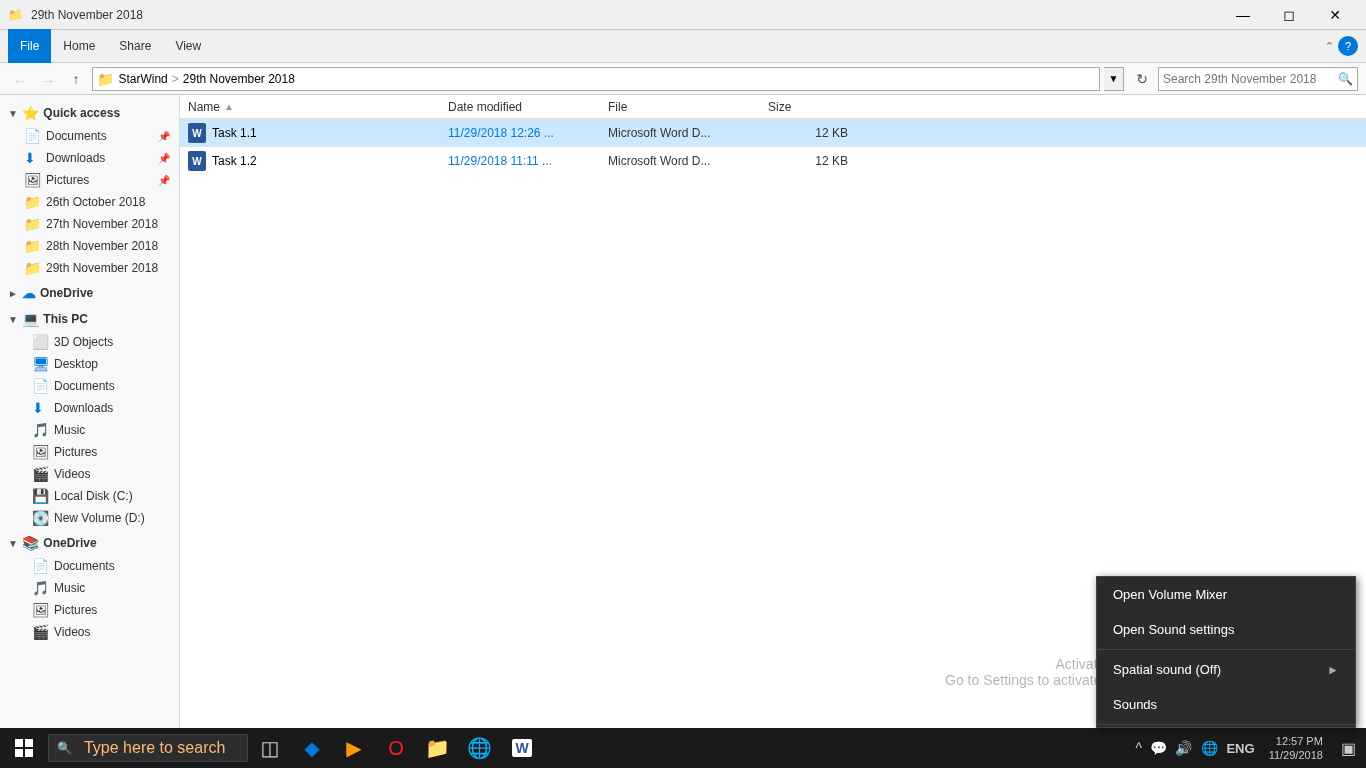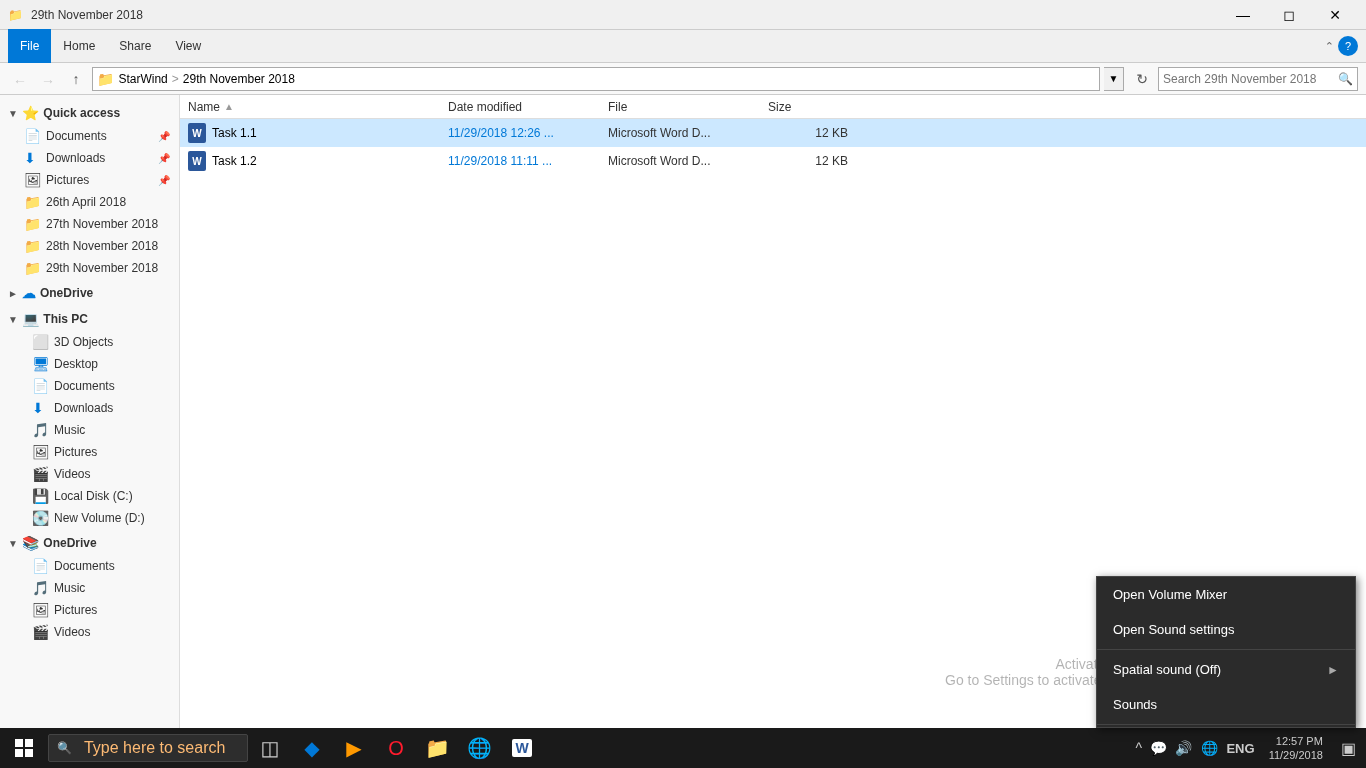--- a/index.html
+++ b/index.html
@@ -346,21 +346,21 @@
         <span>Downloads</span>
         <span class="sidebar-item-pin">📌</span>
       </div>
       <div class="sidebar-item">
         <span class="sidebar-item-icon">🖼</span>
         <span>Pictures</span>
         <span class="sidebar-item-pin">📌</span>
       </div>
       <div class="sidebar-item">
         <span class="sidebar-item-icon">📁</span>
-        <span>26th April 2018</span>
+        <span>26th October 2018</span>
       </div>
       <div class="sidebar-item">
         <span class="sidebar-item-icon">📁</span>
         <span>27th November 2018</span>
       </div>
       <div class="sidebar-item">
         <span class="sidebar-item-icon">📁</span>
         <span>28th November 2018</span>
       </div>
       <div class="sidebar-item">

